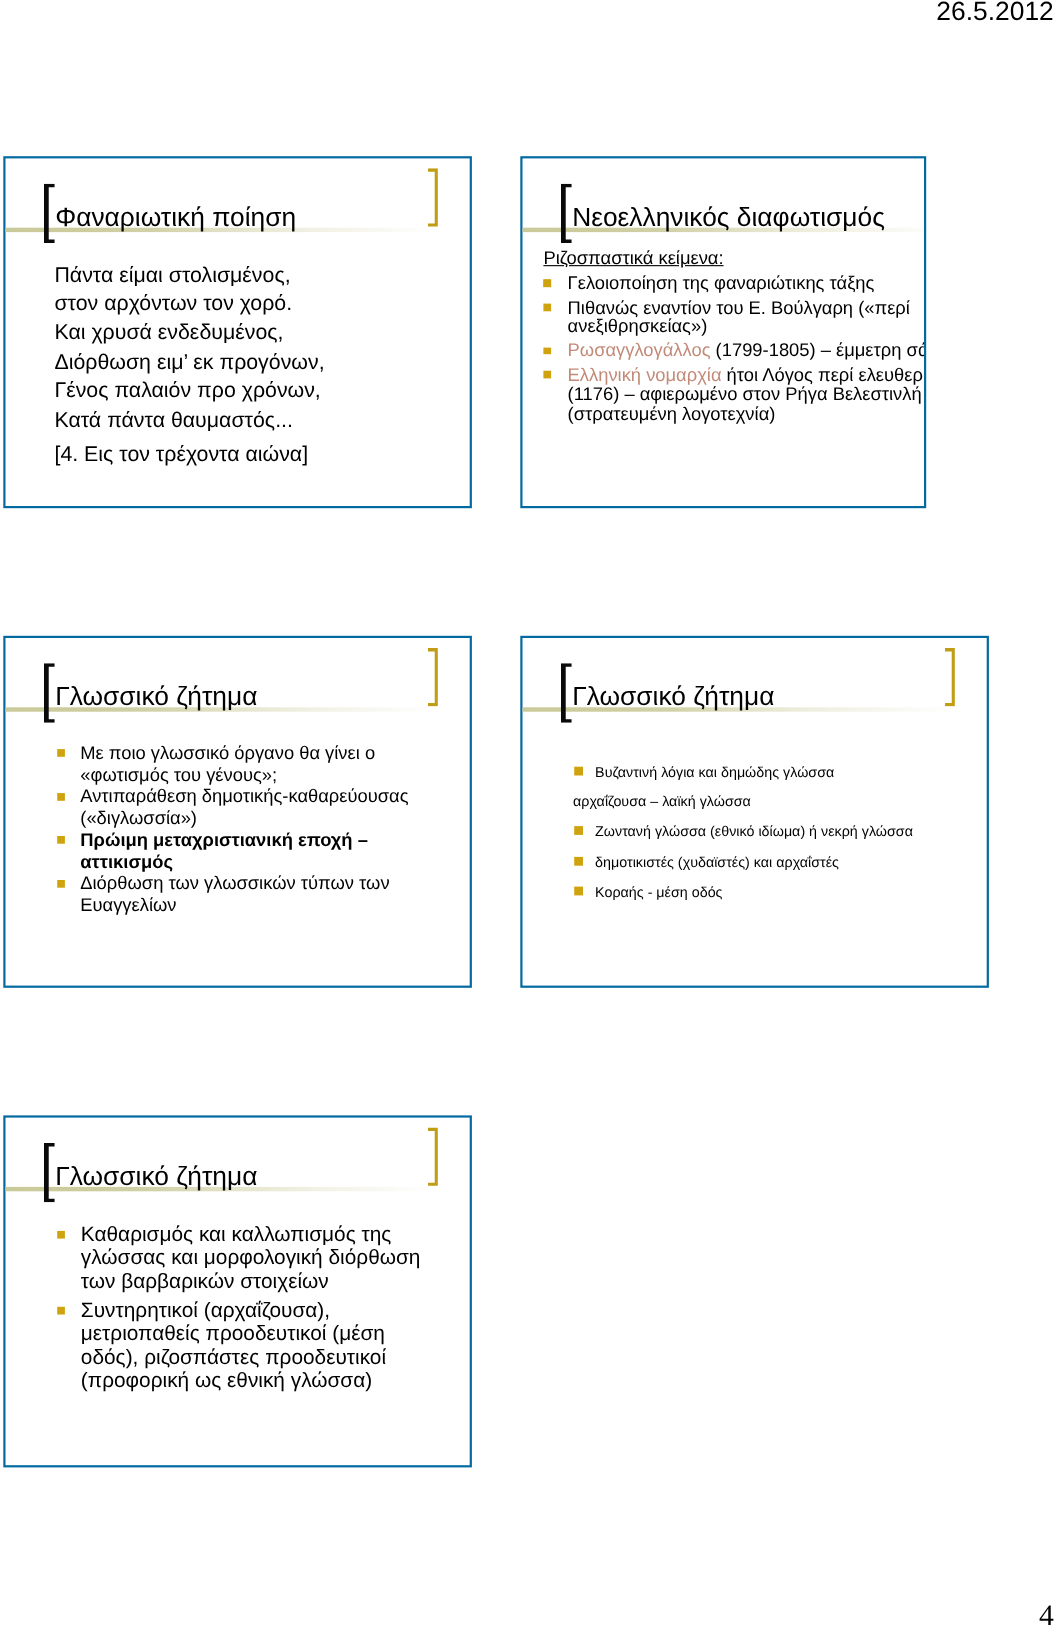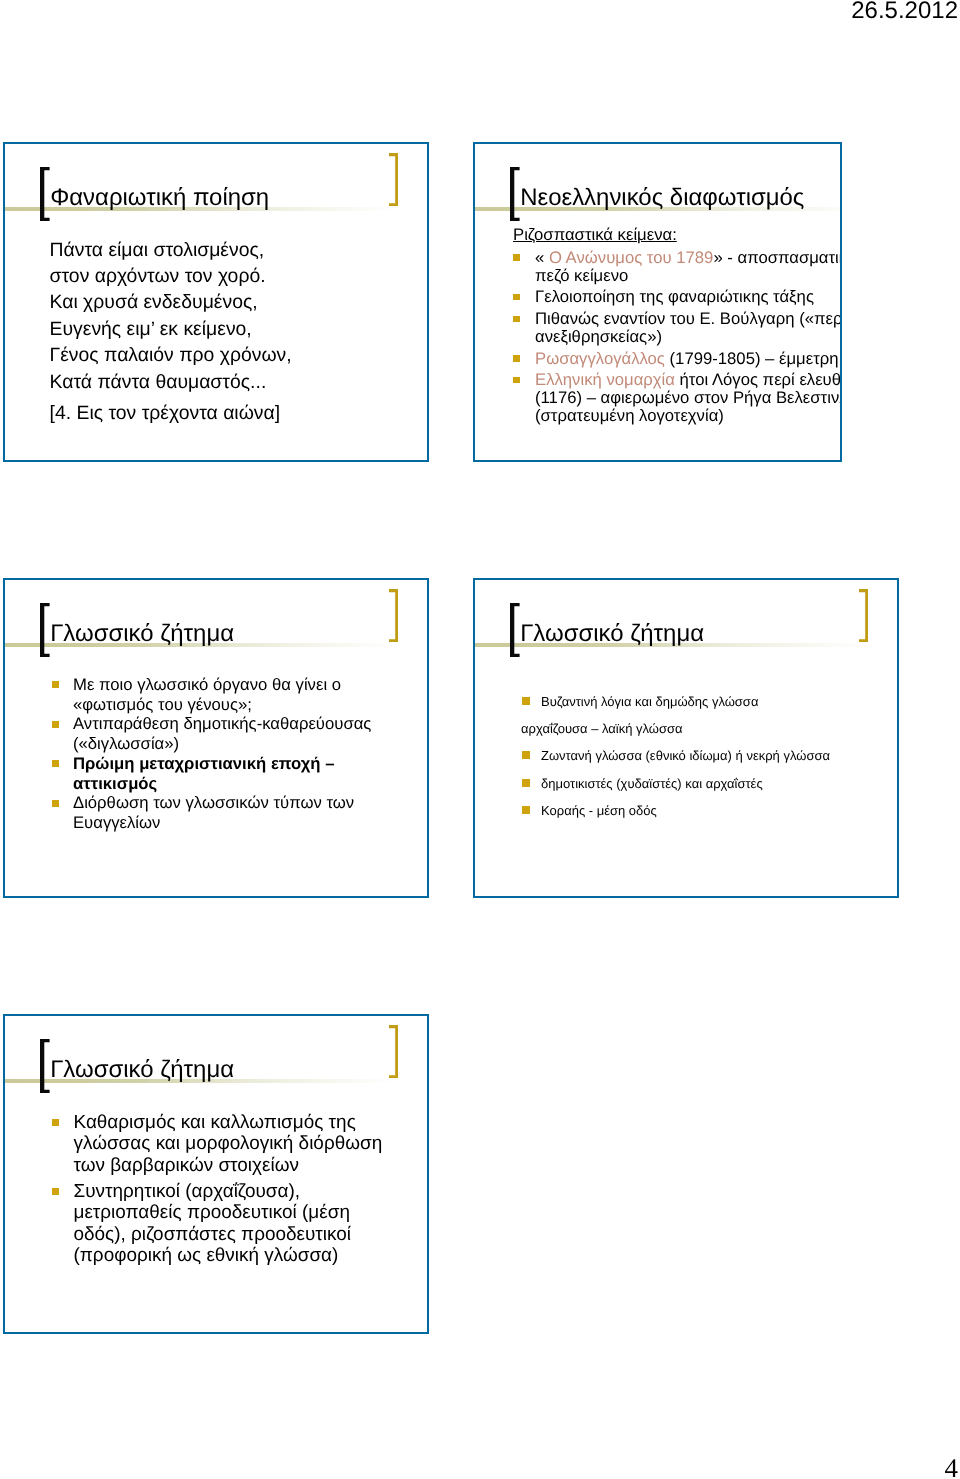--- a/index.html
+++ b/index.html
@@ -54,44 +54,44 @@
     <div class="rbrk" style="left:384px;top:8.5px;">
         <svg width="9.4" height="53.4" viewBox="0 0 9.4 53.4">
           <path d="M9.4 0 H0 V3.2 H6.2 V50.2 H0 V53.4 H9.4 Z" fill="#c19c15"></path>
         </svg>
       </div>
     <div class="title" style="left:45.2px;top:39.6px;font-size:23.95px;">Φαναριωτική ποίηση</div>
     <div class="bodytext" style="left:44.5px;top:92.5px;width:353px;font-size:19.4px;line-height:26.4px;">
       <div class="l">Πάντα είμαι στολισμένος,</div>
       <div class="l">στον αρχόντων τον χορό.</div>
       <div class="l">Και χρυσά ενδεδυμένος,</div>
-      <div class="l">Ευγενής ειμ’ εκ κείμενο,</div>
+      <div class="l">Διόρθωση ειμ’ εκ προγόνων,</div>
       <div class="l">Γένος παλαιόν προ χρόνων,</div>
       <div class="l">Κατά πάντα θαυμαστός...</div>
       <div class="l cite" style="margin-top:4.6px;">[4. Εις τον τρέχοντα αιώνα]</div>
     </div>
   </div>
 
   <div class="slide" id="s2" style="left:473px;top:142px;width:369px;height:320px;">
     <div class="olive" style="top:62.7px;height:4.5px;width:400px;"></div>
     <div class="lbrk" style="left:34.8px;top:22.6px;">
         <svg width="10" height="54" viewBox="0 0 10 54">
           <path d="M0 0 H9.6 V3.2 H4.3 V50.8 H9.6 V54 H0 Z" fill="#0a0a0a"></path>
         </svg>
       </div>
     <div class="rbrk" style="left:384px;top:8.5px;">
         <svg width="9.4" height="53.4" viewBox="0 0 9.4 53.4">
           <path d="M9.4 0 H0 V3.2 H6.2 V50.2 H0 V53.4 H9.4 Z" fill="#c19c15"></path>
         </svg>
       </div>
     <div class="title" style="left:45.2px;top:39.6px;font-size:23.95px;">Νεοελληνικός διαφωτισμός</div>
-    <div class="bodytext" style="left:38px;top:88px;width:380.5px;font-size:16.7px;line-height:17.85px;">
+    <div class="bodytext" style="left:19px;top:88px;width:380.5px;font-size:16.7px;line-height:17.85px;">
       <div class="ul" style="margin-top:-6px;margin-bottom:5px;">Ριζοσπαστικά κείμενα:</div>
       <ul class="blist" id="s2list">
-          <li style="padding-left: 22px;"><span class="sq" style="left: 0px; top: 5.5px; width: 6.5px; height: 6.5px;"></span><span><span>« </span><span class="salmon">Ο Ανώνυμος του 1789</span><span>» - αποσπασματικό πεζό κείμενο</span></span></li>
+          <li style="padding-left: 22px;"><span class="sq" style="left: 0px; top: 5.5px; width: 6.5px; height: 6.5px;"></span></li>
           <li style="padding-left: 22px; margin-top: 3.9px;"><span class="sq" style="left: 0px; top: 5.5px; width: 6.5px; height: 6.5px;"></span><span><span>Γελοιοποίηση της φαναριώτικης τάξης</span></span></li>
           <li style="padding-left: 22px; margin-top: 3.9px;"><span class="sq" style="left: 0px; top: 5.5px; width: 6.5px; height: 6.5px;"></span><span><span>Πιθανώς εναντίον του Ε. Βούλγαρη («περί ανεξιθρησκείας»)</span></span></li>
           <li style="padding-left: 22px; margin-top: 3.9px;"><span class="sq" style="left: 0px; top: 5.5px; width: 6.5px; height: 6.5px;"></span><span><span class="salmon">Ρωσαγγλογάλλος</span><span> (1799-1805) – έμμετρη σάτιρα</span></span></li>
           <li style="padding-left: 22px; margin-top: 3.9px;"><span class="sq" style="left: 0px; top: 5.5px; width: 6.5px; height: 6.5px;"></span><span><span class="salmon">Ελληνική νομαρχία</span><span> ήτοι Λόγος περί ελευθερίας (1176) – αφιερωμένο στον Ρήγα Βελεστινλή (στρατευμένη λογοτεχνία)</span></span></li>
         </ul>
     </div>
   </div>
 
   <div class="slide" id="s3" style="left:3px;top:578px;width:426px;height:320px;">
     <div class="olive" style="top:62.7px;height:4.5px;width:400px;"></div>

